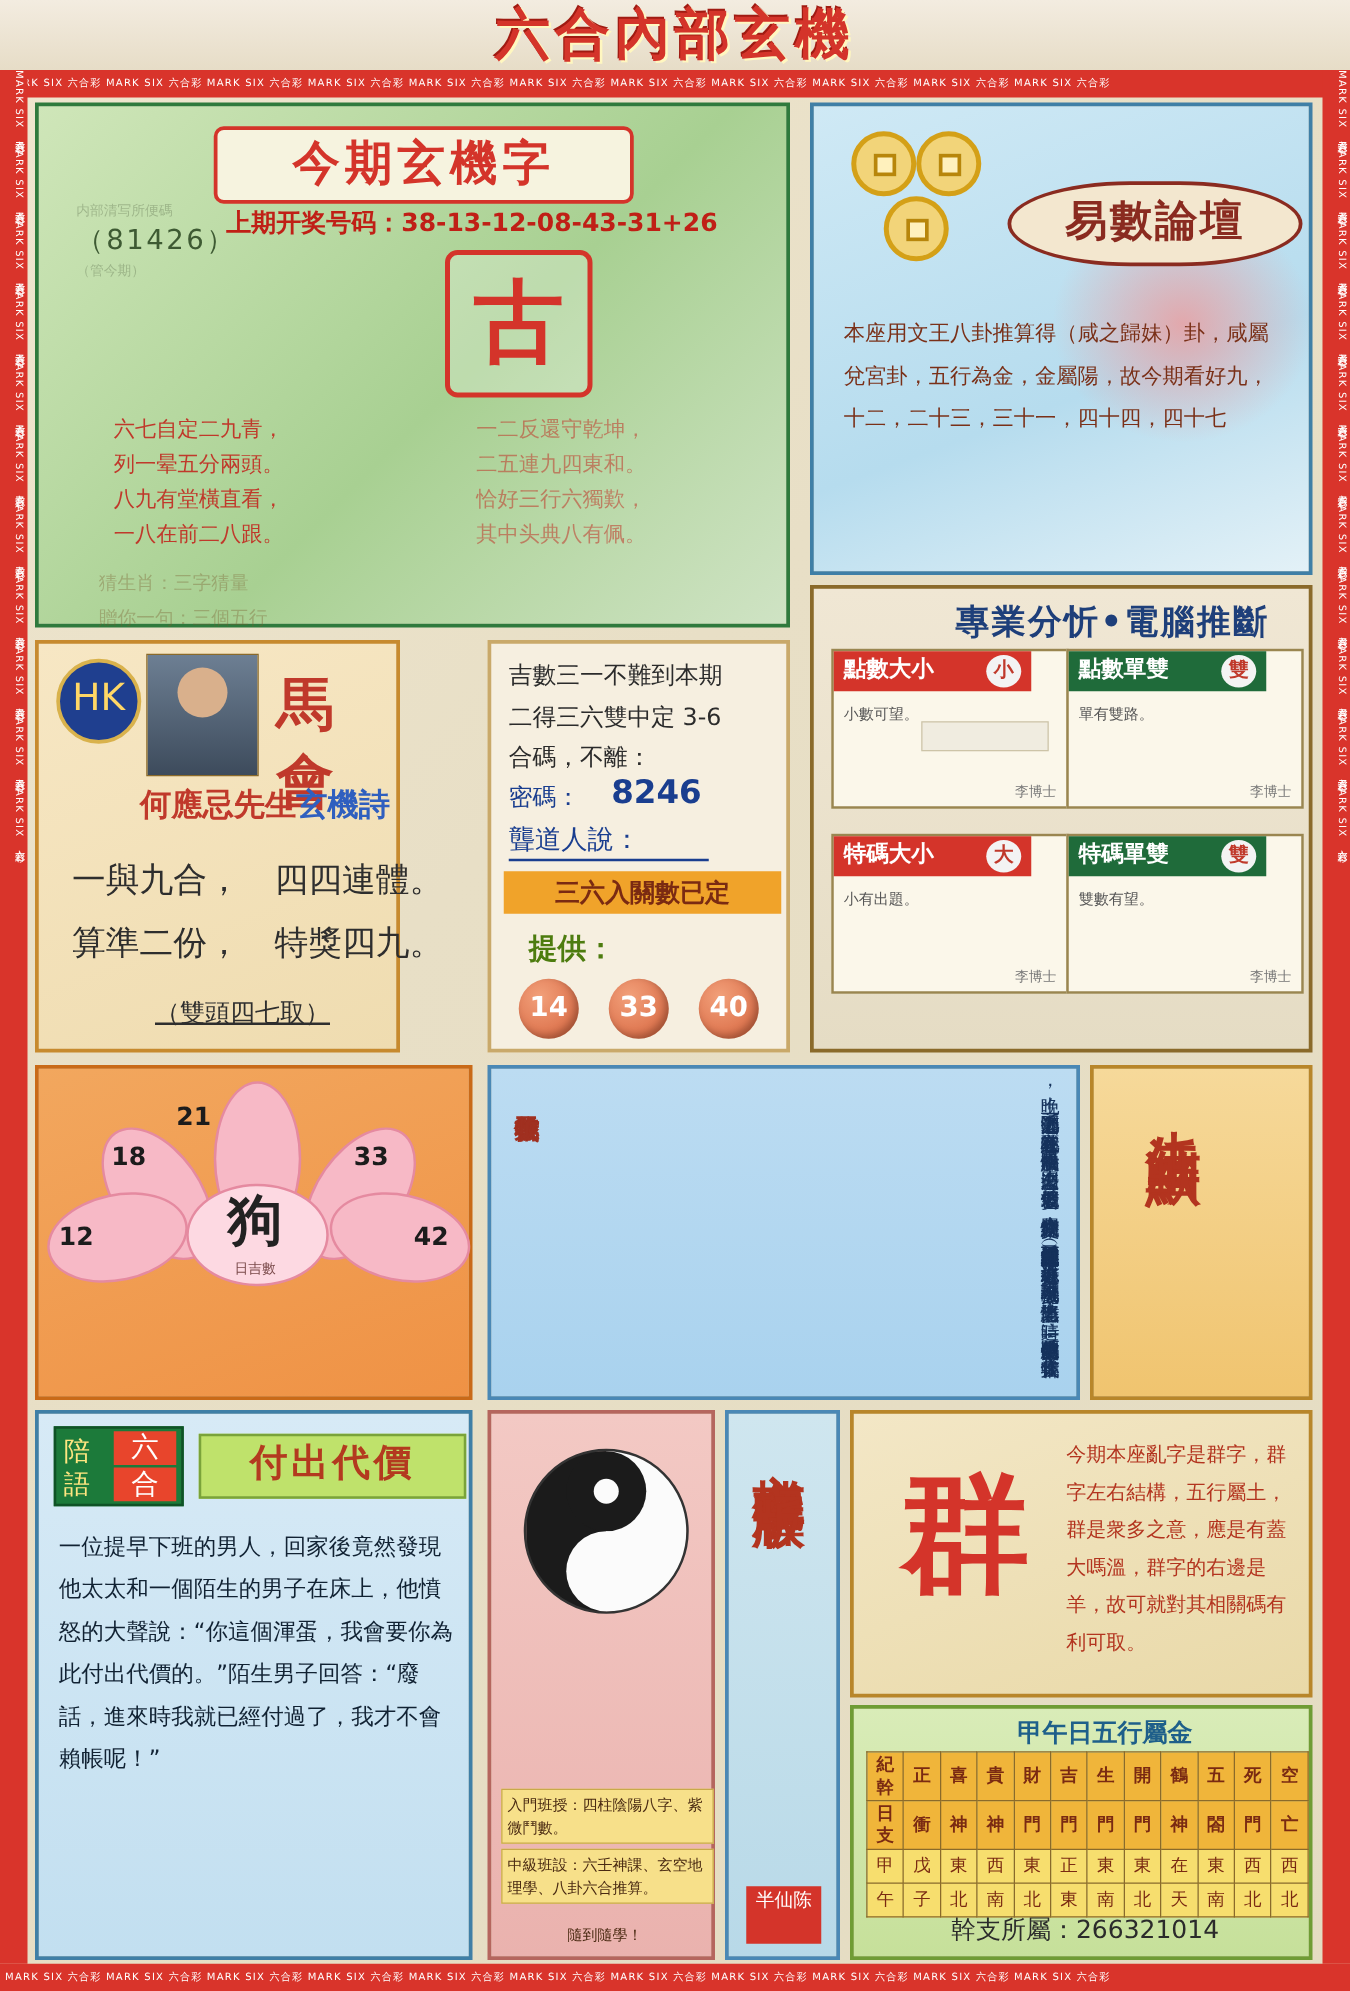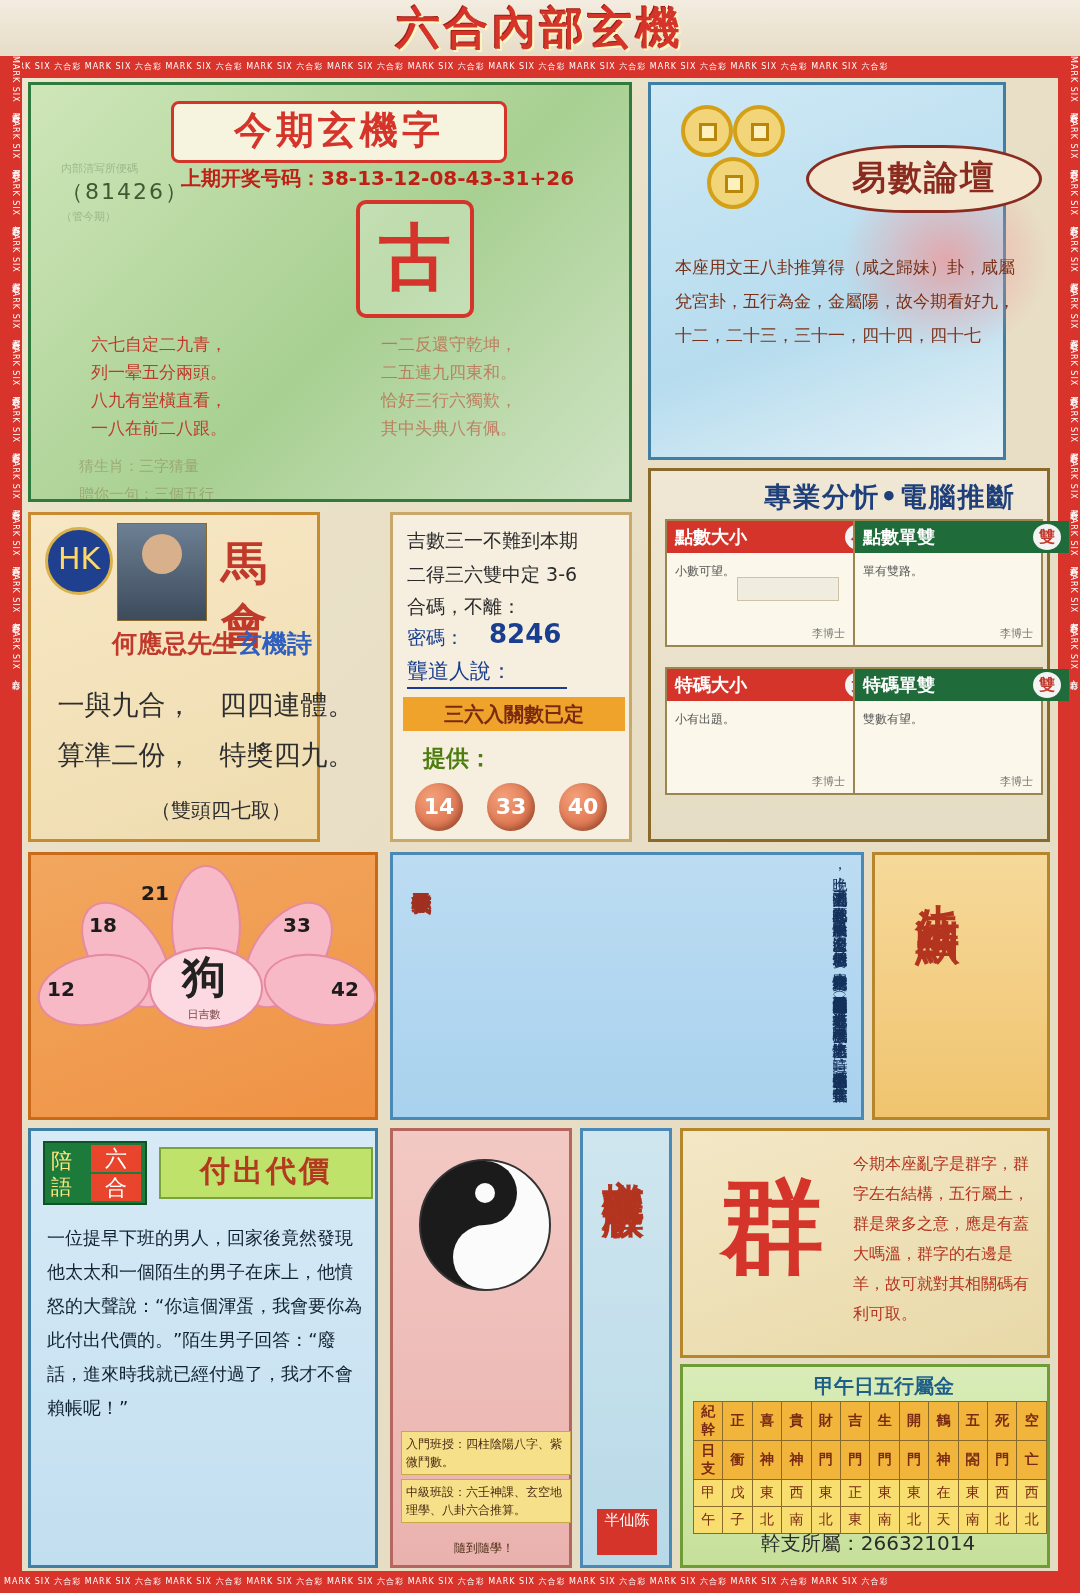--- a/index.html
+++ b/index.html
@@ -36,21 +36,21 @@
   #p-xuanji .code-sub{position:absolute;left:30px;top:124px;font-size:11px;color:#5a6b4a;}
   #p-xuanji .bigchar{position:absolute;left:325px;top:115px;width:110px;height:110px;
      border:4px solid #d4342a;border-radius:10px;color:#d4342a;font-size:72px;
      text-align:center;line-height:106px;font-weight:bold;background:rgba(255,255,255,.25);}
   #p-xuanji .verseL{position:absolute;left:60px;top:245px;width:250px;color:#c0392b;font-size:17px;line-height:28px;}
   #p-xuanji .verseR{position:absolute;left:350px;top:245px;width:250px;color:#c0392b;font-size:17px;line-height:28px;opacity:.55;}
   #p-xuanji .guess{position:absolute;left:48px;top:372px;font-size:15px;color:#7a5c2e;}
   #p-xuanji .gift{position:absolute;left:48px;top:400px;font-size:15px;color:#7a5c2e;}
   #p-xuanji .blur{opacity:.35;}
   
-  #p-yishu{left:648px;top:82px;width:358px;height:378px;
+  #p-yishu{left:648px;top:82px;width:402px;height:378px;
      background:linear-gradient(160deg,#cfe9f5,#b6dcee 60%,#e3f1f7);border:3px solid #3f7fa6;}
   #p-yishu .coins{position:absolute;left:20px;top:14px;width:140px;height:130px;}
   .coin{position:absolute;width:44px;height:44px;border-radius:50%;
         border:4px solid #d4a017;background:#f2d479;}
   .coin:after{content:"";position:absolute;left:14px;top:14px;width:12px;height:12px;
         border:3px solid #b8860b;background:#fff1bd;}
   #p-yishu .title{position:absolute;left:155px;top:60px;width:230px;height:62px;
      border:3px solid #8a2b20;border-radius:50%/60%;background:#f3e7cf;
      color:#8a2b20;font-size:34px;font-weight:bold;text-align:center;line-height:58px;letter-spacing:2px;}
   #p-yishu .body{position:absolute;left:24px;top:165px;width:355px;
@@ -65,42 +65,42 @@
   #p-mahui .photo{position:absolute;left:86px;top:8px;width:88px;height:96px;
      background:linear-gradient(180deg,#6d7f93,#3d4b5c);border:1px solid #8a6a2a;}
   #p-mahui .photo:after{content:"";position:absolute;left:24px;top:10px;width:40px;height:40px;
      border-radius:50%;background:#d9b08c;}
   #p-mahui .name{position:absolute;left:190px;top:18px;font-size:46px;font-weight:bold;color:#c0392b;letter-spacing:6px;}
   #p-mahui .sub{position:absolute;left:26px;top:112px;width:310px;text-align:center;font-size:25px;font-weight:bold;}
   #p-mahui .sub .blue{color:#2f5fbf;}
   #p-mahui .sub .red{color:#c0392b;}
   #p-mahui .poem{position:absolute;left:18px;top:165px;width:314px;text-align:center;
      font-size:27px;line-height:50px;color:#2e2e2e;}
-  #p-mahui .tail{position:absolute;left:33px;top:282px;width:314px;text-align:center;font-size:20px;color:#2e2e2e;}
+  #p-mahui .tail{position:absolute;left:6px;top:282px;width:314px;text-align:center;font-size:20px;color:#2e2e2e;text-decoration:underline;}
   
   #p-jishu{left:390px;top:512px;width:242px;height:330px;background:#f6efe0;border:3px solid #c9a96a;}
   #p-jishu .ln{position:absolute;left:14px;width:215px;font-size:19px;color:#2b2b2b;line-height:26px;}
   #p-jishu .mima{position:absolute;left:14px;top:110px;font-size:19px;color:#1a3e8f;}
   #p-jishu .mimaval{position:absolute;left:96px;top:104px;font-size:26px;font-weight:bold;color:#1a3e8f;}
   #p-jishu .speaker{position:absolute;left:14px;top:142px;width:160px;font-size:21px;color:#1a3e8f;
      border-bottom:2px solid #1a3e8f;padding-bottom:2px;}
   #p-jishu .ribbon{position:absolute;left:10px;top:182px;width:222px;height:34px;background:#f0a32a;
      color:#7a2a12;font-size:20px;font-weight:bold;text-align:center;line-height:34px;}
   #p-jishu .provide{position:absolute;left:30px;top:228px;font-size:23px;color:#4d7c0f;font-weight:bold;}
   .ball{position:absolute;top:268px;width:48px;height:48px;border-radius:50%;
      background:radial-gradient(circle at 35% 30%,#f2a07a,#d4603a);color:#fff;
      font-size:22px;font-weight:bold;text-align:center;line-height:48px;
      box-shadow:inset -3px -3px 6px rgba(0,0,0,.25);}
   
   #p-pro{left:648px;top:468px;width:402px;height:374px;
      background:linear-gradient(180deg,#f0e7d4,#e5dcc4);border:3px solid #8a6a2a;}
   #p-pro .hdr{position:absolute;left:0;top:8px;width:402px;text-align:center;
      font-size:27px;font-weight:bold;color:#1e3f7a;letter-spacing:2px;padding-left:38px;}
   .procard{position:absolute;width:186px;height:124px;background:#fbf7ea;border:2px solid #9a8650;}
-  .procard .bar{position:absolute;left:0;top:0;width:214px;height:32px;}
+  .procard .bar{position:absolute;left:0;top:0;width:158px;height:32px;font-family:Liberation Mono, monospace;}
   .procard .bar .lbl{position:absolute;left:8px;top:0;height:32px;line-height:32px;font-size:18px;font-weight:bold;color:#fff;}
   .procard .bar .val{position:absolute;right:8px;top:3px;width:28px;height:26px;border-radius:50%;
      background:#f3f3f3;color:#c0392b;font-size:16px;font-weight:bold;text-align:center;line-height:26px;}
   .procard .note{position:absolute;left:8px;top:42px;font-size:12px;color:#555;}
   .procard .sign{position:absolute;right:8px;bottom:4px;font-size:11px;color:#777;}
   .procard .slot{position:absolute;left:70px;top:56px;width:100px;height:22px;background:#f0ece0;border:1px solid #cdc4a8;}
   
   #p-lotus{left:28px;top:852px;width:350px;height:268px;
      background:linear-gradient(160deg,#f2a75e,#ef9245);border:3px solid #c96a18;}
   #p-lotus .petal{position:absolute;background:#f7b9c6;border:2px solid #e58aa0;border-radius:50% 50% 50% 50%;}

